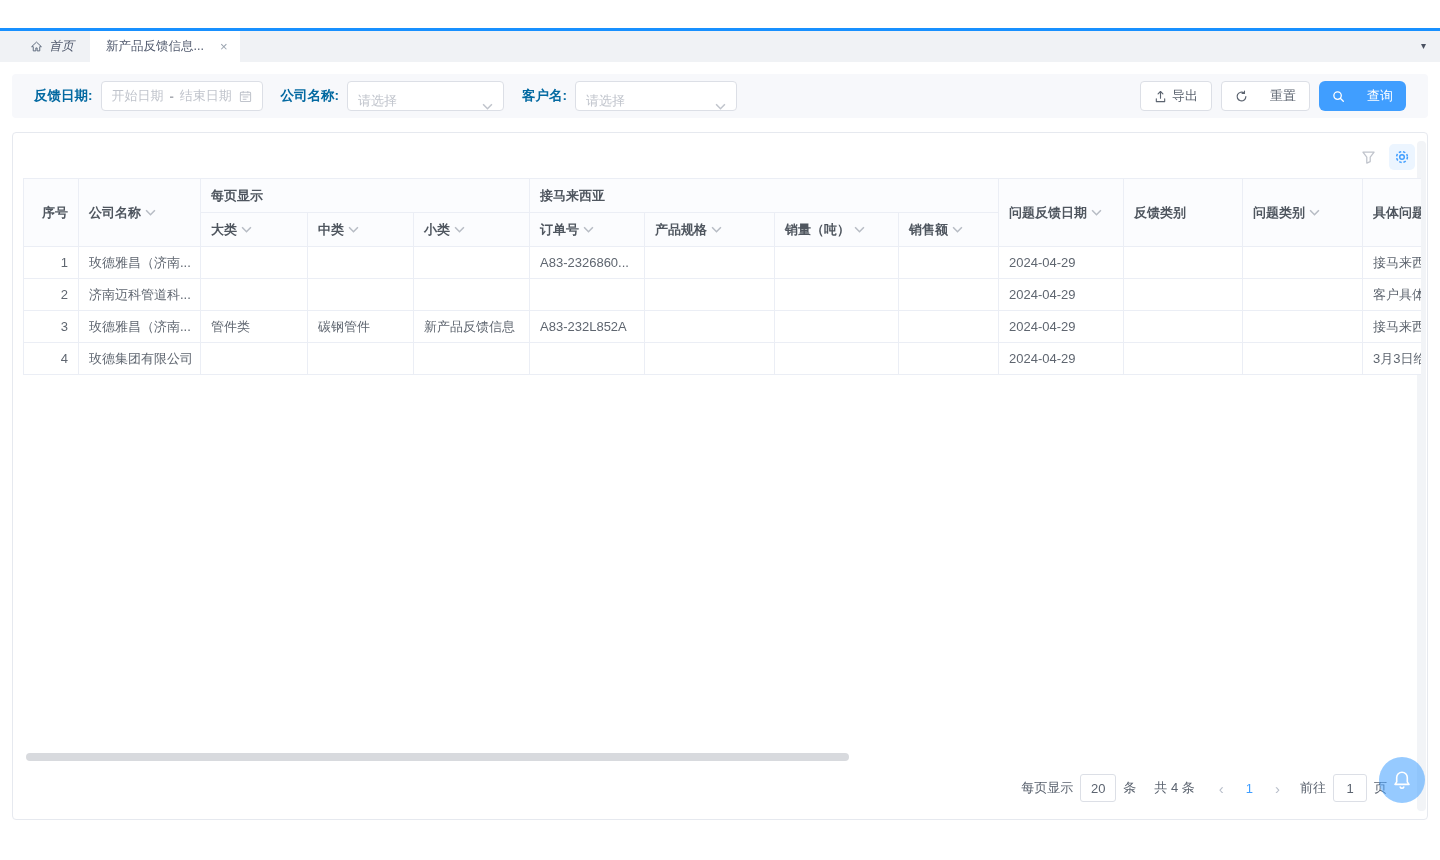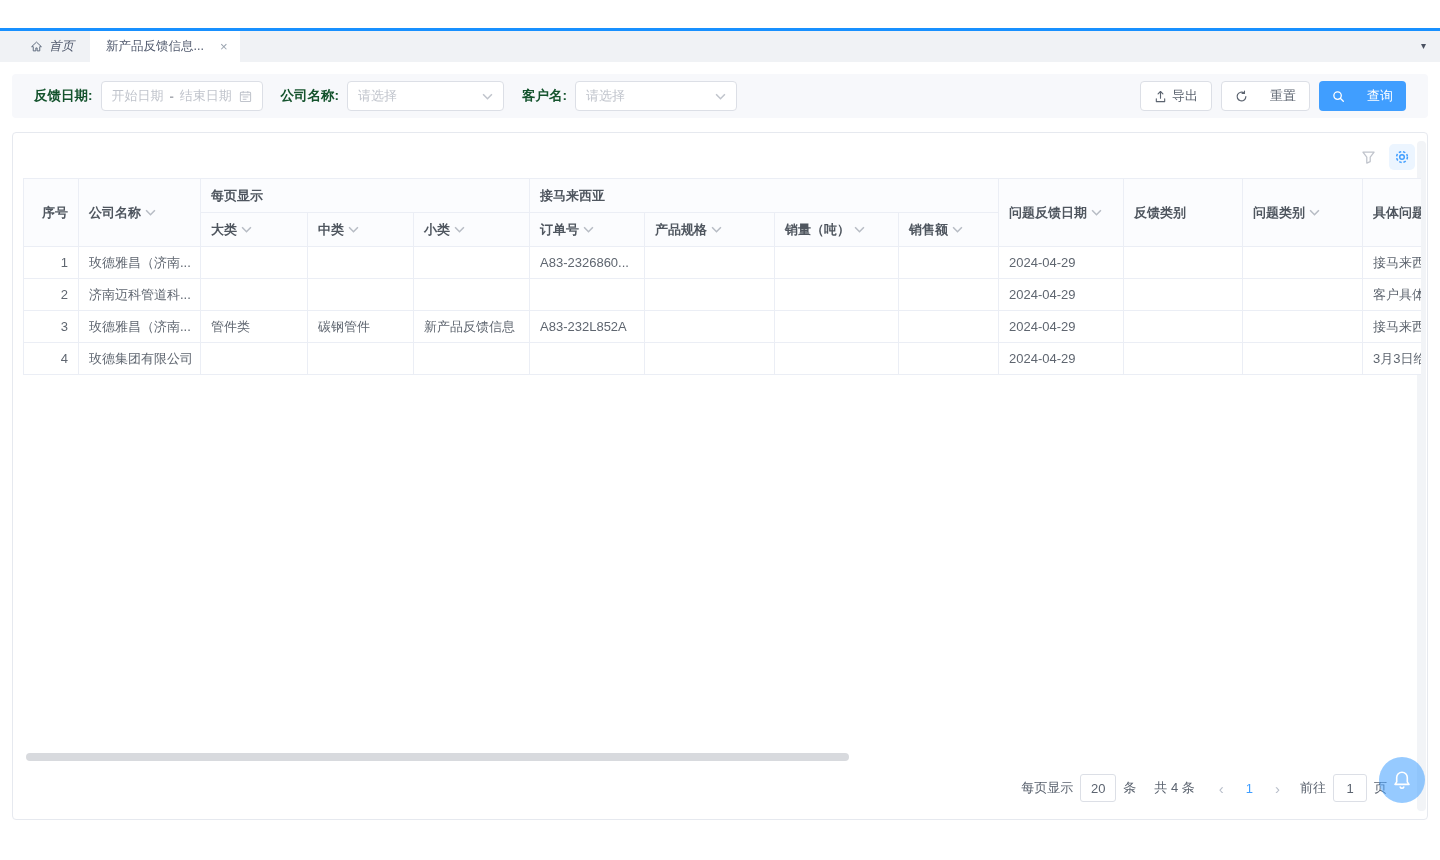--- a/index.html
+++ b/index.html
@@ -13,27 +13,27 @@
   .tab-bar { position:absolute; top:31px; left:0; width:1440px; height:31px; background:#f0f2f5; display:flex; align-items:stretch; }
   .tab { display:flex; align-items:center; gap:6px; padding:0 16px; font-size:12.5px; color:#515a6e; cursor:pointer; }
   .tab-home { margin-left:14px;font-style:italic; }
   .tab-active { background:#fff; padding-right:12px; }
   .tab-close { color:#9aa3af; font-size:13px; margin-left:10px; }
   .tabbar-caret { position:absolute; right:14px; top:9px; font-size:10px; color:#4a5261; }
 
   
   .filter-card { position:absolute; top:74px; left:12px; width:1416px; height:44px; background:#f7f8fb; border-radius:4px;
                  display:flex; align-items:center; padding:0 22px; }
-  .f-label { font-size:13.5px; font-weight:bold; color:#14532d; white-space:nowrap; }
+  .f-label { font-size:13.5px; font-weight:bold; color:#0369a1; white-space:nowrap; }
   .ctrl { background:#fff; border:1px solid #dcdfe6; border-radius:4px; height:30px; display:flex; align-items:center;
           padding:0 10px; font-size:13px; color:#c0c4cc; margin-left:8px; }
   .date-range { width:162px; }
   .date-range .sep { margin:0 6px; color:#a8abb2; font-weight:bold; }
   .date-range .cal { margin-left:auto; display:flex; }
-  .select { justify-content:space-between; }
+  .select { justify-content:space-between;align-items:flex-end; }
   .select-company { width:157px; margin-right:18px; }
   .select-customer { width:162px; }
   .gap-co { margin-left:18px; }
   .btn { height:30px; border:1px solid #dcdfe6; border-radius:4px; background:#fff; color:#5c6470; font-size:13px;
          display:flex; align-items:center; gap:5px; padding:0 13px; cursor:pointer; white-space:nowrap; }
   .btn-export { margin-left:auto; }
   .btn + .btn { margin-left:9px;gap:22px; }
   .btn-primary { color:#fff; border:none; }
 
   
@@ -148,21 +148,21 @@
       <span style="display:flex;">
         <svg width="13" height="13" viewBox="0 0 14 14">
             <g fill="none" stroke="#5c6470" stroke-width="1.3" stroke-linecap="round">
               <path d="M11.7 7A4.7 4.7 0 1 1 10 3.4"></path>
               <path d="M10.2 1.2v2.6H7.6" stroke-width="1.2"></path>
             </g>
           </svg>
       </span>
       <span>重置</span>
     </button>
-    <button class="btn btn-primary" style="background:#409eff;">
+    <button class="btn btn-primary" style="background:#409eff;border-radius:6px;">
       <span style="display:flex;">
         <svg width="13" height="13" viewBox="0 0 14 14">
             <g fill="none" stroke="#fff" stroke-width="1.4" stroke-linecap="round">
               <circle cx="6" cy="6" r="4"></circle>
               <line x1="9.2" y1="9.2" x2="12.2" y2="12.2"></line>
             </g>
           </svg>
       </span>
       <span>查询</span>
     </button>

